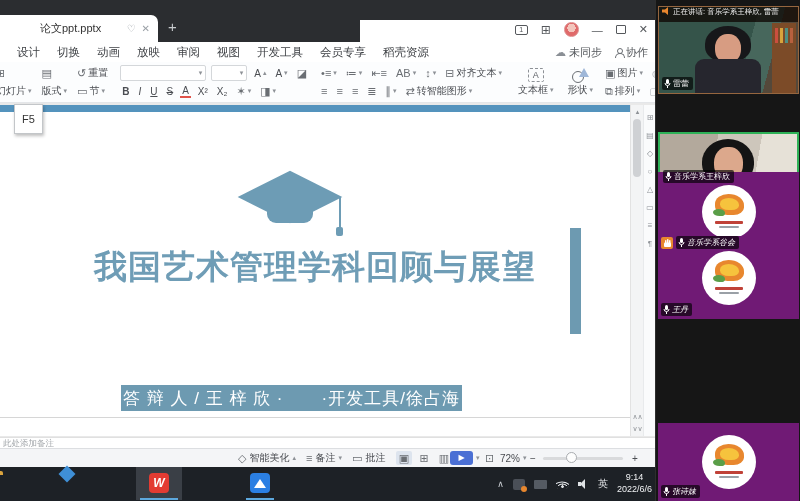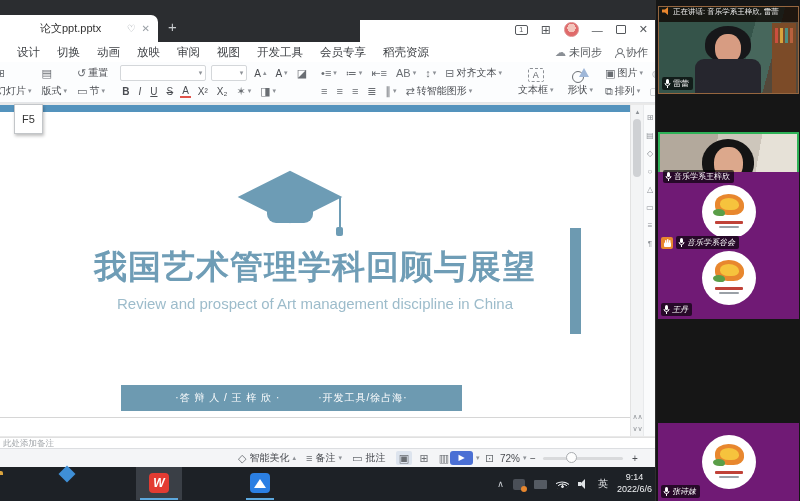--- a/index.html
+++ b/index.html
@@ -55,21 +55,21 @@
   .canvas { position:absolute; left:0; top:103px; width:656px; height:334px; background:#e9e9e9; }
   .slide { position:absolute; left:0; top:2px; width:630px; height:331px; background:#fff; overflow:hidden; }
   .slide-topbar { position:absolute; left:0; top:0; width:100%; height:7px; background:#5493bd; }
   .cap-board { position:absolute; left:253px; top:55px; width:74px; height:74px; background:#6d9cb5; transform:scaleY(.5) rotate(45deg); }
   .cap-base { position:absolute; left:267px; top:97px; width:46px; height:21px; background:#6d9cb5; border-radius:0 0 9px 9px; }
   .cap-tassel { position:absolute; left:339px; top:92px; width:2px; height:31px; background:#6d9cb5; }
   .cap-knob { position:absolute; left:336px; top:122px; width:7px; height:9px; background:#6d9cb5; border-radius:2px; }
   .s-title { position:absolute; left:15px; top:140px; width:600px; text-align:center; font-size:33px; font-weight:bold; letter-spacing:1px; color:#6f9db6; }
   .s-sub { position:absolute; left:15px; top:190px; width:600px; text-align:center; font-size:15px; color:#9dbccb; }
   .s-accent-r { position:absolute; left:570px; top:123px; width:11px; height:106px; background:#6d9ab1; }
-  .s-band { position:absolute; left:121px; top:280px; width:341px; height:26px; background:#6d9ab1; display:flex; align-items:center; justify-content:center; gap:38px; color:#fff; font-size:10px; letter-spacing:1px; white-space:nowrap; }
+  .s-band { position:absolute; left:121px; top:280px; width:341px; height:26px; background:#6d9ab1; display:flex; align-items:center; justify-content:center; gap:38px; color:#fff; font-size:17px; letter-spacing:1px; white-space:nowrap; }
   .s-line { position:absolute; left:0; top:312px; width:100%; height:1px; background:#d6d6d6; }
   .scrollv { position:absolute; left:630px; top:2px; width:13px; height:331px; background:#f3f4f5; border-left:1px solid #e2e2e2; font-size:7px; color:#8d9196; text-align:center; }
   .scroll-thumb { position:absolute; left:2px; top:14px; width:8px; height:58px; background:#cfd1d4; border-radius:4px; }
   .sc-btn { position:absolute; left:0; width:13px; line-height:7px; }
   .toolstrip { position:absolute; left:643px; top:2px; width:13px; height:331px; background:#fafbfc; border-left:1px solid #e8eaec; display:flex; flex-direction:column; align-items:center; gap:9px; padding-top:8px; font-size:8px; color:#8d9196; }
 
   .notes-strip { position:absolute; left:0; top:437px; width:656px; height:11px; background:#fff; border-top:1px solid #e0e0e0; font-size:8.5px; color:#a3a7ab; padding-left:3px; line-height:11px; }
 
   
   .statusbar { position:absolute; left:0; top:448px; width:656px; height:19px; background:#f4f5f7; border-top:1px solid #dcdee1; font-size:10px; color:#4a4d52; }
@@ -322,21 +322,20 @@
     <div class="keytip">F5</div>
 
     <div class="canvas">
       <div class="slide">
         <div class="slide-topbar"></div>
         <div class="cap-board"></div>
         <div class="cap-base"></div>
         <div class="cap-tassel"></div>
         <div class="cap-knob"></div>
         <div class="s-title">我国艺术管理学科回顾与展望</div>
-        <div class="s-sub">Review and prospect of Art management discipline in China</div>
         <div class="s-accent-r"></div>
         <div class="s-band">
           <span>·答 辩 人 / 王 梓 欣 ·</span>
           <span>·开发工具/徐占海·</span>
         </div>
         <div class="s-line"></div>
       </div>
       <div class="scrollv">
         <span class="sc-btn" style="top:3px;">▴</span>
         <span class="scroll-thumb"></span>

